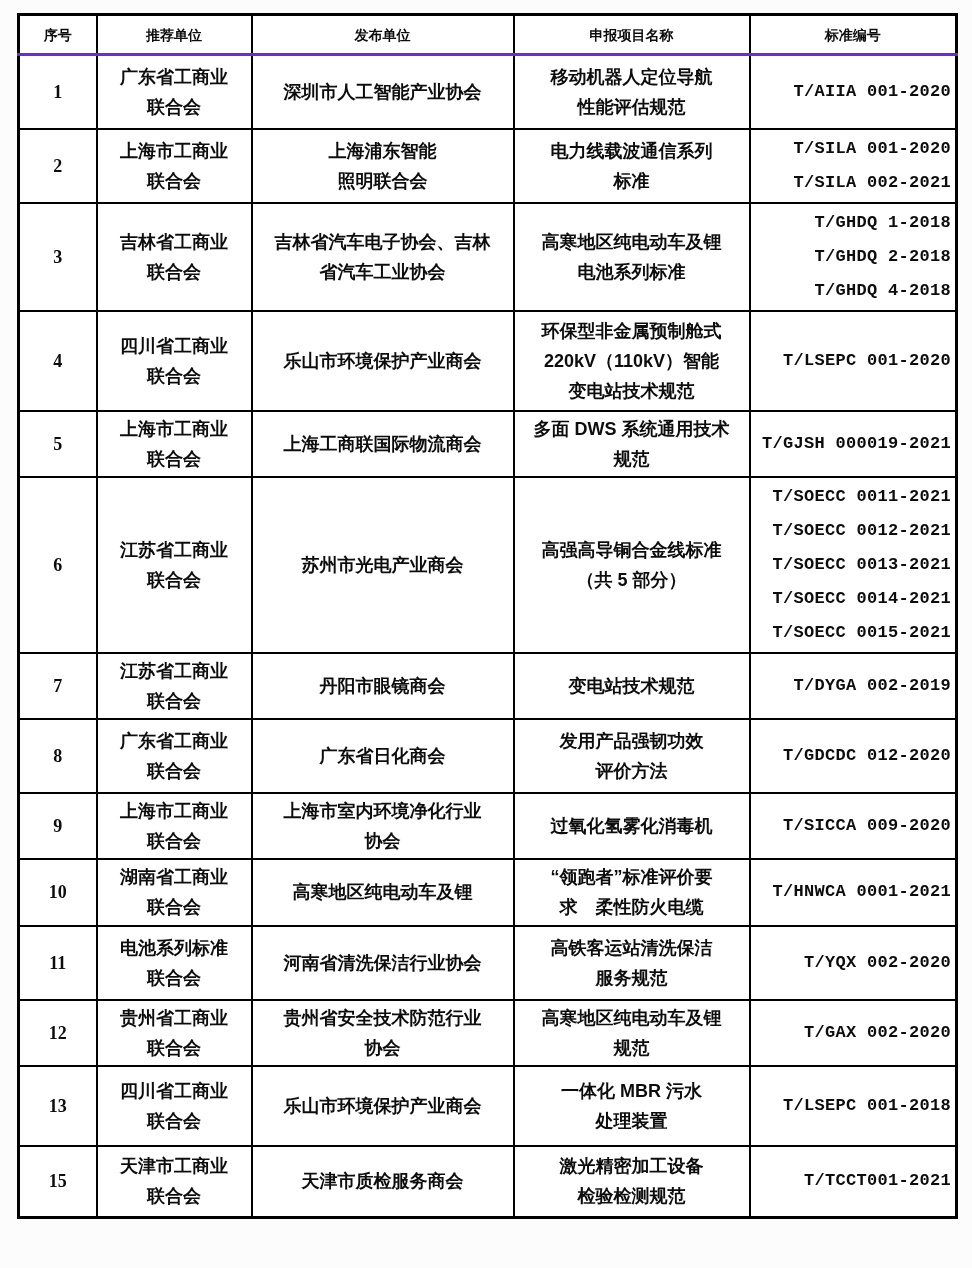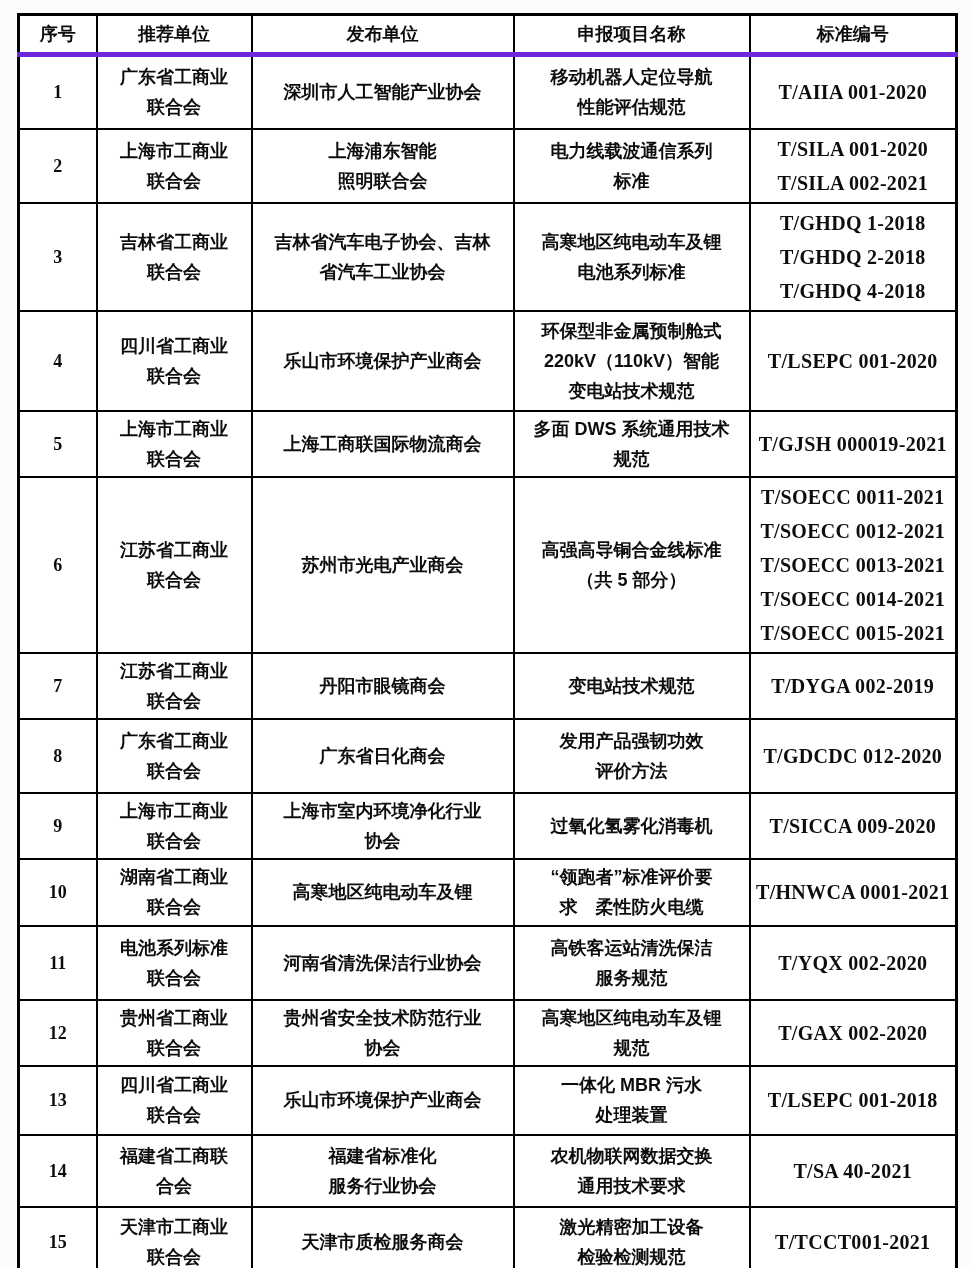--- a/index.html
+++ b/index.html
@@ -30,58 +30,59 @@
     text-align: center;
     vertical-align: middle;
     font-weight: bold;
     padding: 2px 4px;
     box-sizing: border-box;
     white-space: pre-line;
     overflow: hidden;
   }
   table.standards th {
     height: 40px;
-    font-size: 18px;
+    font-size: 14px;
     line-height: 22px;
-    border-bottom: 5px solid #6d28d9;
+    border-bottom: 3px solid #6d28d9;
   }
   table.standards td {
     font-size: 18px;
     line-height: 30px;
   }
   table.standards td.no {
     font-family: "Liberation Serif", "DejaVu Serif", serif;
     font-size: 18px;
   }
   table.standards td.std {
-    font-family: Liberation Serif, serif;
-    font-size: 20px;
+    font-family: Liberation Mono, monospace;
+    font-size: 17px;
     line-height: 34px;
     letter-spacing: 0.3px;
+    text-align: right;
   }
   
   col.c-no  { width: 78px;  }
   col.c-rec { width: 155px; }
   col.c-pub { width: 262px; }
   col.c-prj { width: 236px; }
   col.c-std { width: 207px; }
   
   tbody tr:nth-child(1)  { height: 74px;  }
   tbody tr:nth-child(2)  { height: 73px;  }
   tbody tr:nth-child(3)  { height: 103px; }
   tbody tr:nth-child(4)  { height: 100px; }
   tbody tr:nth-child(5)  { height: 63px;  }
   tbody tr:nth-child(6)  { height: 169px; }
   tbody tr:nth-child(7)  { height: 63px;  }
   tbody tr:nth-child(8)  { height: 74px;  }
   tbody tr:nth-child(9)  { height: 63px;  }
   tbody tr:nth-child(10) { height: 67px;  }
   tbody tr:nth-child(11) { height: 74px; padding-left: 33px;  }
   tbody tr:nth-child(12) { height: 64px;  }
-  tbody tr:nth-child(13) { height: 69px;  }
+  tbody tr:nth-child(13) { height: 80px;  }
   tbody tr:nth-child(14) { height: 72px;  }
   tbody tr:nth-child(15) { height: 72px;  }
 </style>
 </head>
 <body>
 
 <div class="page">
   <table class="standards">
     <colgroup>
       <col class="c-no">
@@ -221,30 +222,20 @@
         <tr>
           <td class="no">13</td>
           <td>四川省工商业
 联合会</td>
           <td>乐山市环境保护产业商会</td>
           <td>一体化 MBR 污水
 处理装置</td>
           <td class="std">T/LSEPC 001-2018</td>
         </tr>
         <tr>
-          <td class="no">14</td>
-          <td>福建省工商联
-合会</td>
-          <td>福建省标准化
-服务行业协会</td>
-          <td>农机物联网数据交换
-通用技术要求</td>
-          <td class="std">T/SA 40-2021</td>
-        </tr>
-        <tr>
           <td class="no">15</td>
           <td>天津市工商业
 联合会</td>
           <td>天津市质检服务商会</td>
           <td>激光精密加工设备
 检验检测规范</td>
           <td class="std">T/TCCT001-2021</td>
         </tr>
       </tbody>
   </table>

